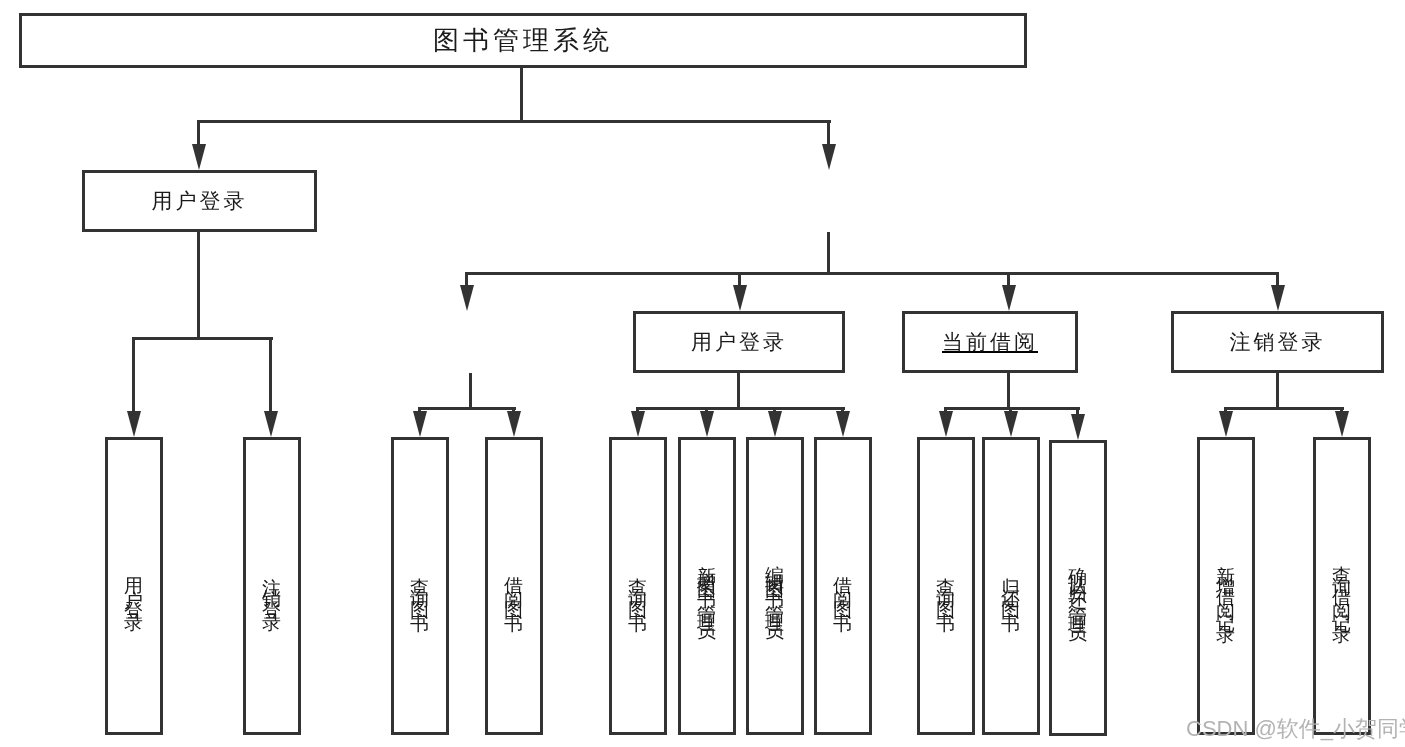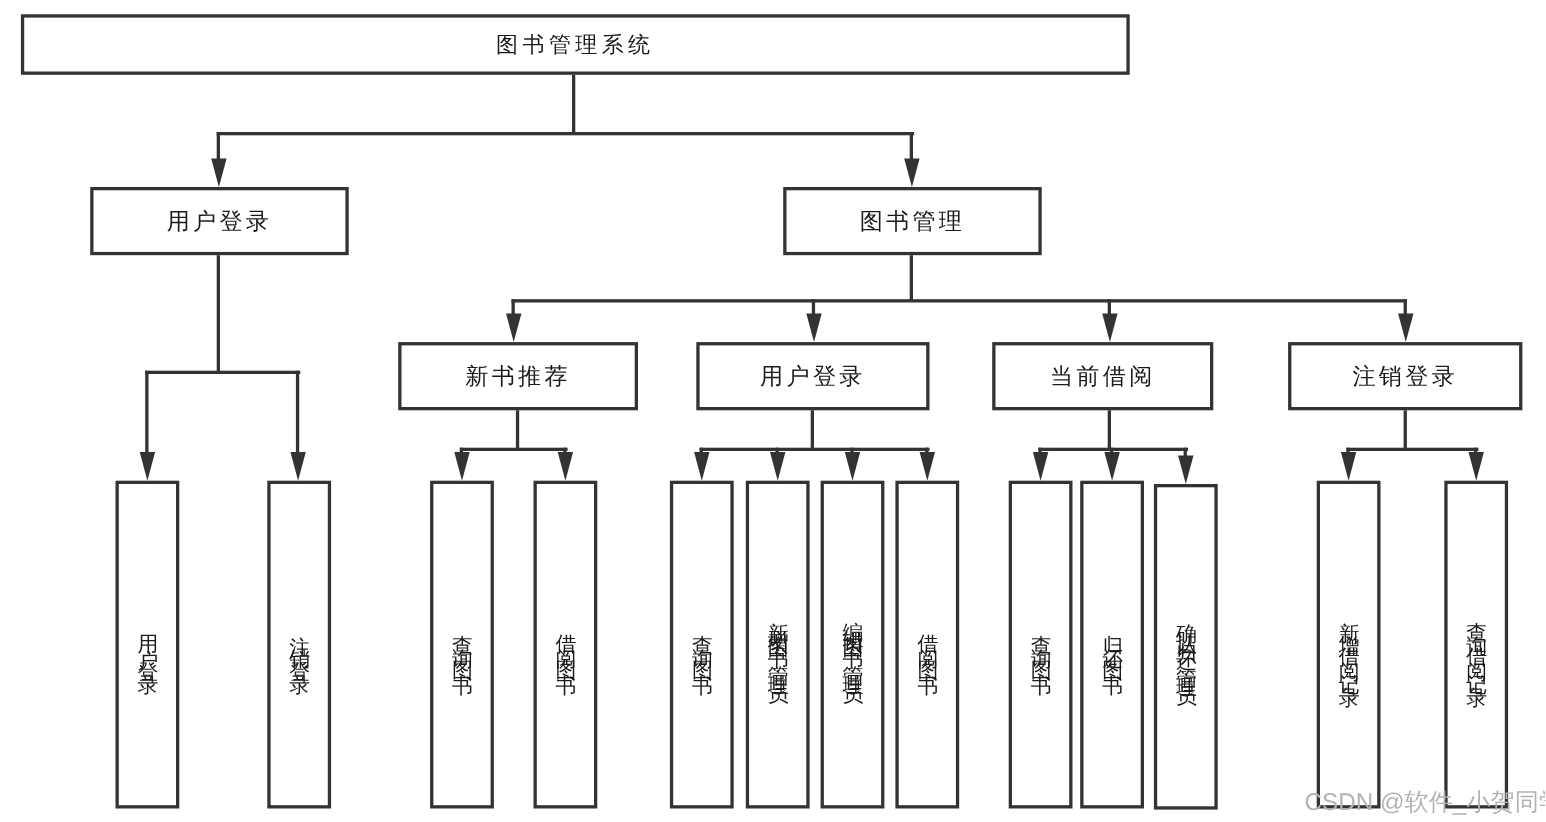--- a/index.html
+++ b/index.html
@@ -11,21 +11,21 @@
   html,body{margin:0;padding:0;background:var(--bg);}
   .stage{
     position:relative;width:1405px;height:747px;background:var(--bg);
     font-family:"Liberation Sans","DejaVu Sans",sans-serif;overflow:hidden;
   }
   .box{
     position:absolute;box-sizing:border-box;border:3px solid var(--line);
     background:#fff;display:flex;align-items:center;justify-content:center;
   }
   .hlabel{font-size:21px;letter-spacing:3px;color:var(--text);white-space:nowrap;}
-  .root .hlabel{font-size:20px;letter-spacing:4px;}
+  .root .hlabel{font-size:26px;letter-spacing:4px;}
   .vlabel{
     writing-mode:vertical-rl;text-orientation:mixed;
     font-size:19px;letter-spacing:12px;color:var(--text);line-height:1;
   }
   .vlabel.tight{letter-spacing:8px;}
   .hline,.vline{position:absolute;background:var(--line);}
   .hline{height:3px;}
   .vline{width:3px;}
   .arrow{
     position:absolute;width:0;height:0;
@@ -42,31 +42,25 @@
 
 <div class="stage">
 
   <div class="box root" style="left:19px;top:13px;width:1008px;height:55px;">
     <span class="hlabel">图书管理系统</span>
   </div>
 
   <div class="box" style="left:82px;top:170px;width:235px;height:62px;">
     <span class="hlabel">用户登录</span>
   </div>
-  <div class="box" style="left:712px;top:170px;width:235px;height:62px;">
-    <span class="hlabel">图书管理</span>
-  </div>
 
-  <div class="box" style="left:362px;top:311px;width:218px;height:62px;">
-    <span class="hlabel">新书推荐</span>
-  </div>
   <div class="box" style="left:633px;top:311px;width:212px;height:62px;">
     <span class="hlabel">用户登录</span>
   </div>
-  <div class="box" style="left:902px;top:311px;width:201px;height:62px;">
+  <div class="box" style="left:902px;top:311px;width:176px;height:62px;text-decoration:underline;">
     <span class="hlabel">当前借阅</span>
   </div>
   <div class="box" style="left:1171px;top:311px;width:213px;height:62px;">
     <span class="hlabel">注销登录</span>
   </div>
 
   <div class="box" style="left:105px;top:437px;width:58px;height:298px;">
     <span class="vlabel">用户登录</span>
   </div>
   <div class="box" style="left:243px;top:437px;width:58px;height:298px;">

